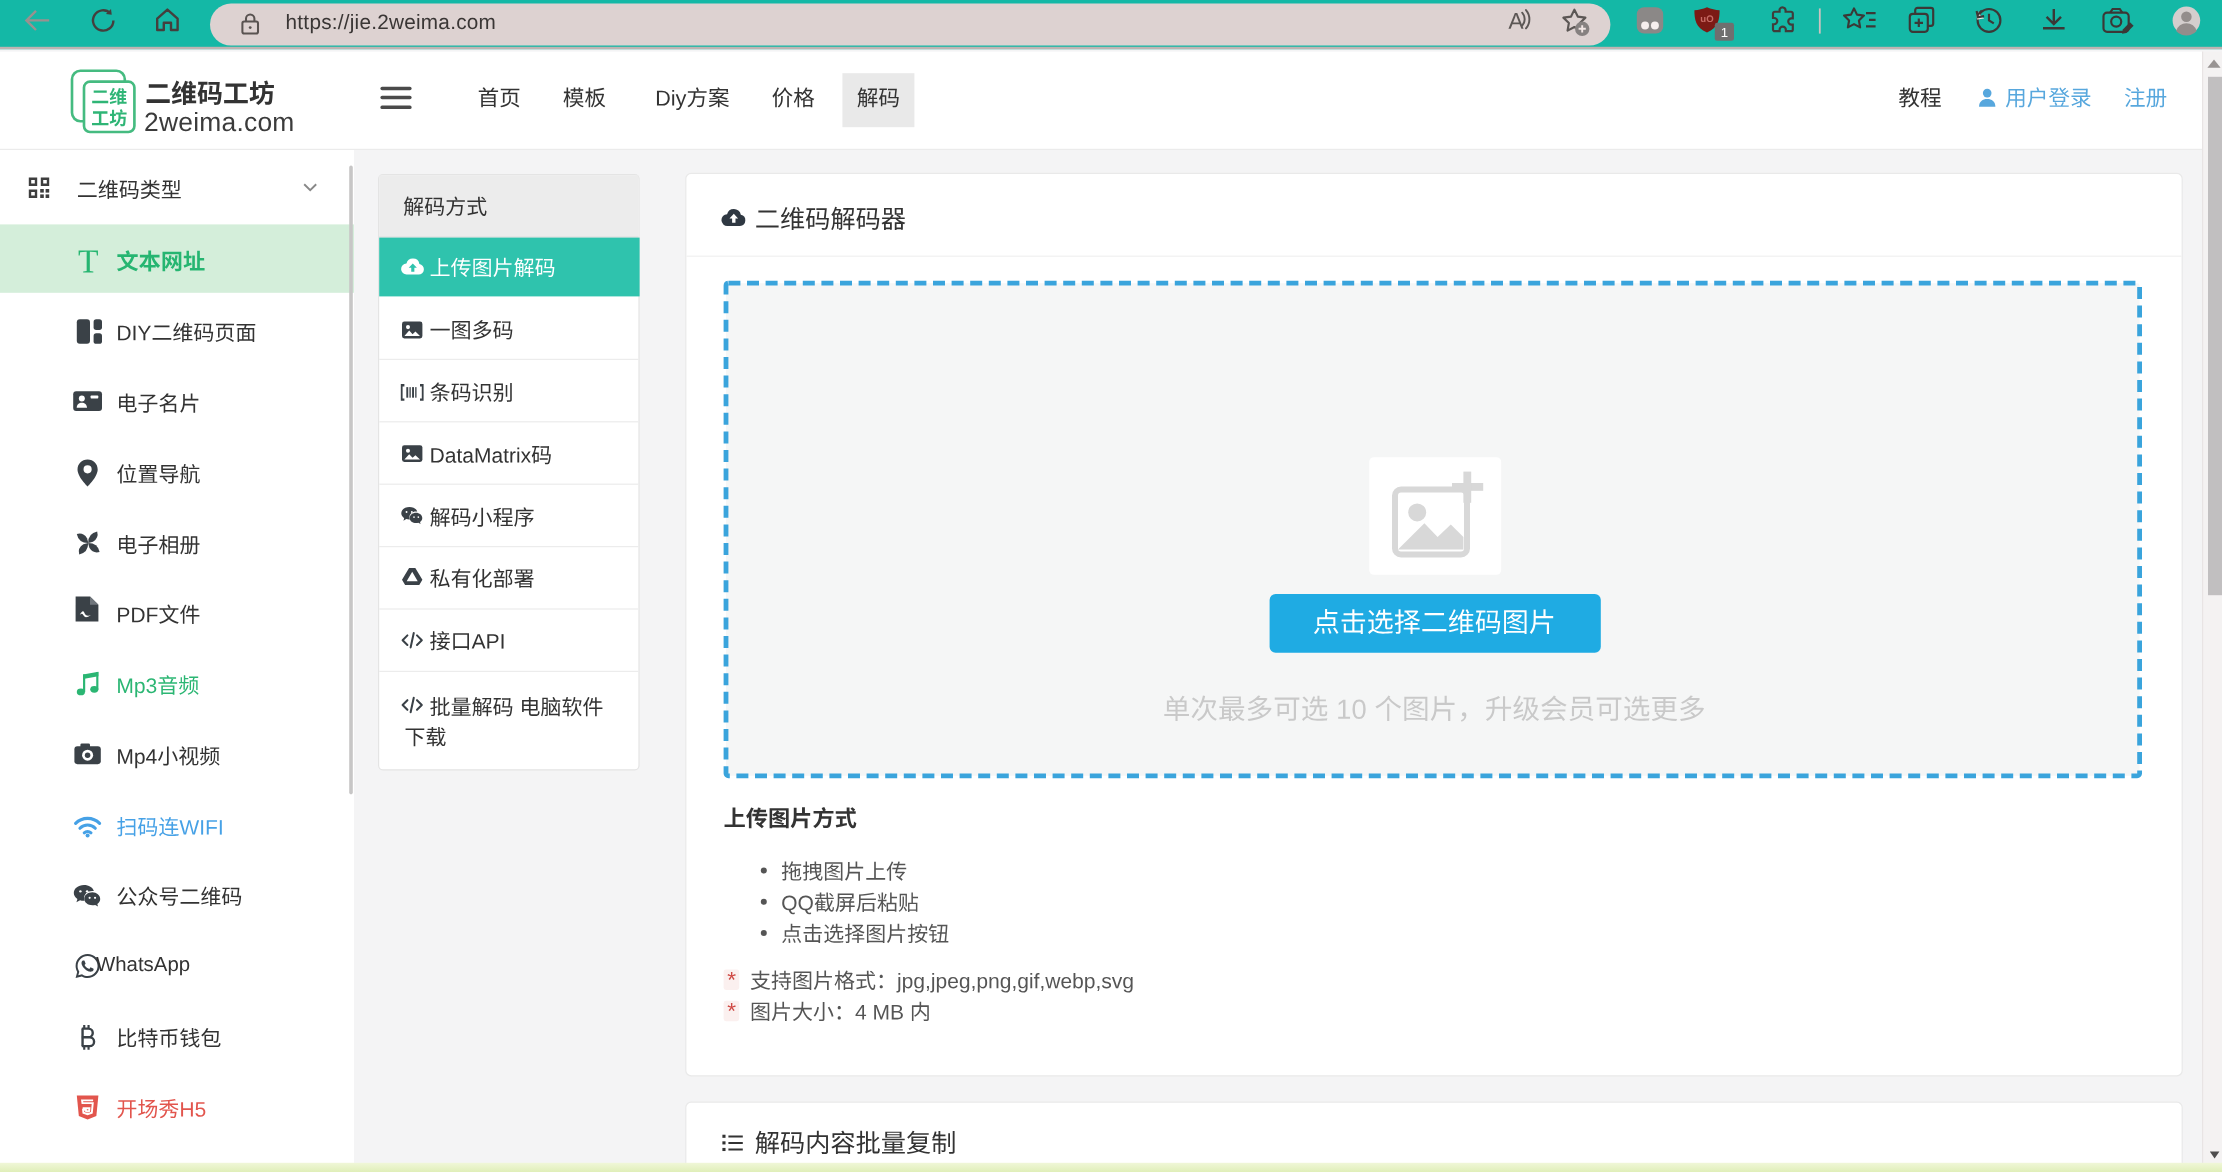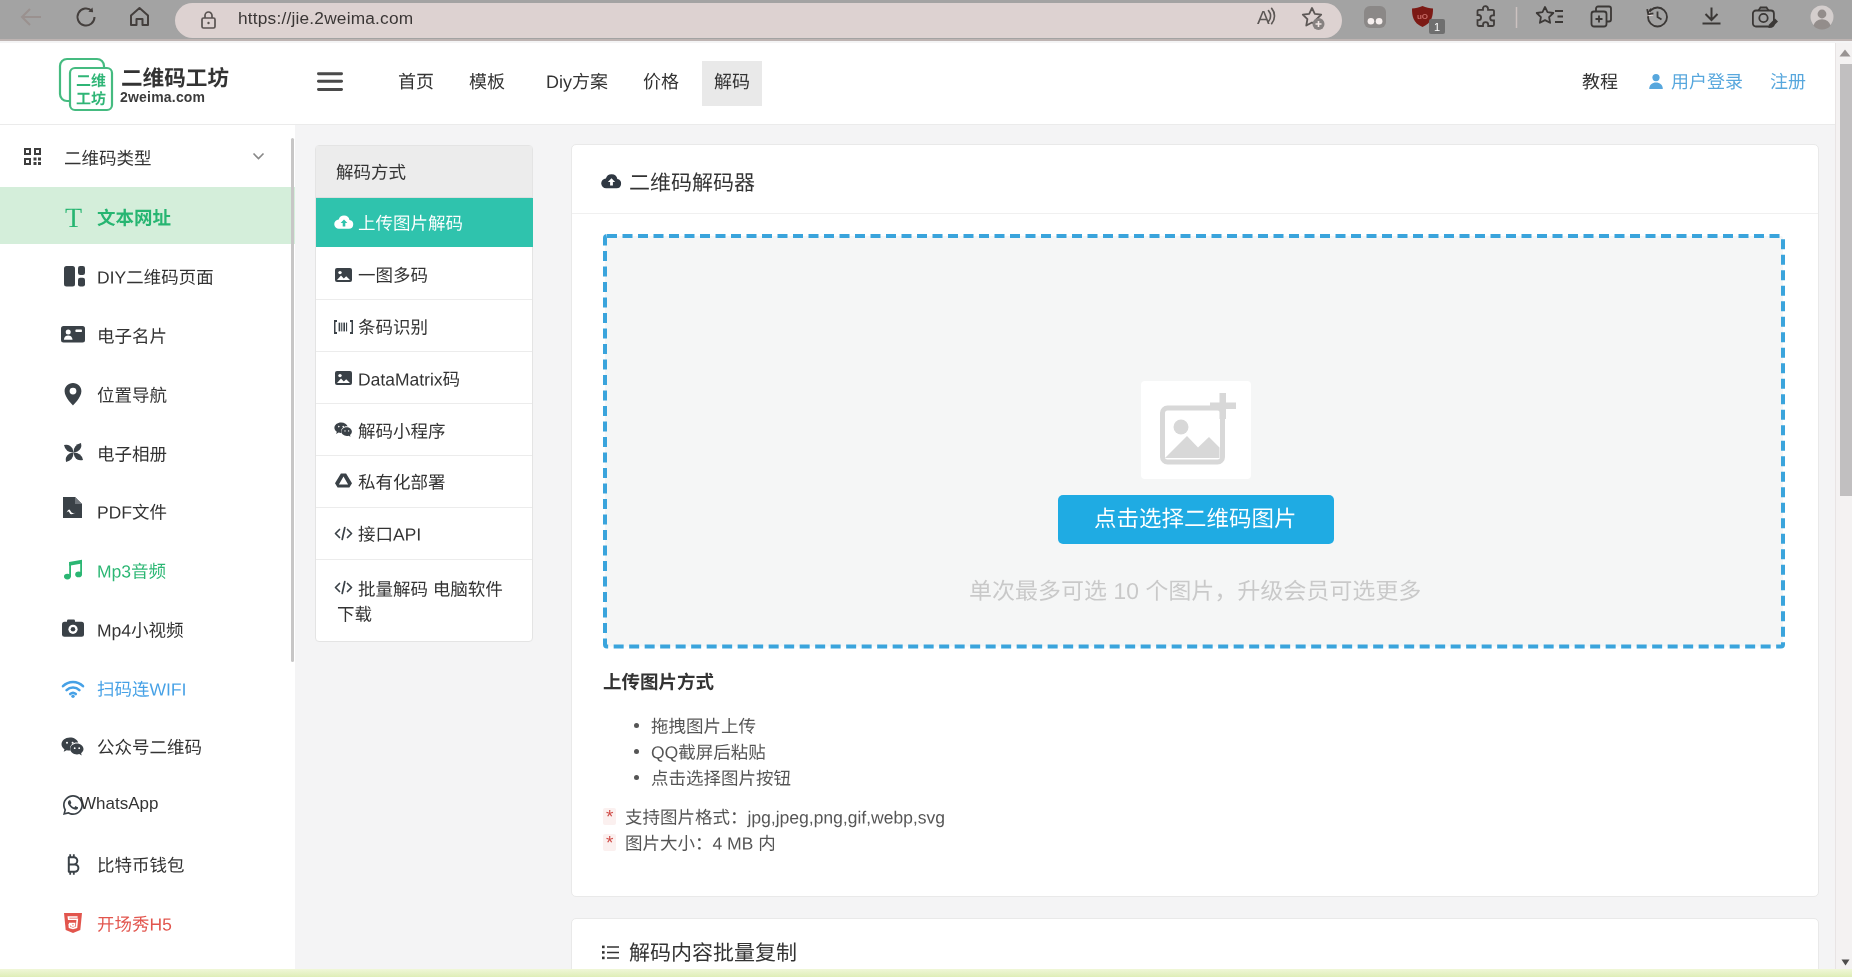--- a/index.html
+++ b/index.html
@@ -4,21 +4,21 @@
 <style>
   * { margin:0; padding:0; box-sizing:border-box; }
   html,body { width:1852px; height:977px; overflow:hidden; }
   body { font-family:"Liberation Sans", sans-serif; position:relative; background:#f4f4f5; }
   .abs { position:absolute; }
   .tx { position:absolute; overflow:visible; }
   .tx path, .tx use { fill:currentColor; }
   svg.ic { position:absolute; overflow:visible; }
 
   
-  #toolbar { left:0; top:0; width:1852px; height:41px; background:#a3a3a3; border-bottom:2px solid #beb4b2; }
+  #toolbar { left:0; top:0; width:1852px; height:41px; background:#14b8a6; border-bottom:2px solid #beb4b2; }
   #addrpill { position:absolute; left:175px; top:3px; width:1167px; height:35px; background:#ddd2d1; border-radius:17.5px; }
   #urltext { position:absolute; left:238px; top:7.5px; font-size:17.3px; color:#3a3635; letter-spacing:0.2px; }
 
   
   #siteheader { left:0; top:43px; width:1835px; height:82px; background:#fff; border-bottom:1px solid #ebebeb; }
   #navactive { position:absolute; left:702px; top:61px; width:60px; height:45px; background:#e9e9e9; }
 
   
   #sidebar { left:0; top:125px; width:295px; height:852px; background:#fff; }
   #sbactive { position:absolute; left:0; top:62px; width:295px; height:57px; background:#d4eeda; }
@@ -377,21 +377,21 @@
   <svg class="ic" style="left:3px;top:6px" width="12" height="8">
     <path d="M6 0.5 L11.5 7.5 H0.5 z" fill="#999493"></path>
   </svg>
   <svg class="ic" style="left:4.5px;top:916px" width="9" height="7">
     <path d="M4.5 6.5 L0.5 0.5 H8.5 z" fill="#4e4d4d"></path>
   </svg>
 </div>
 
 <div id="greenstrip" class="abs"></div>
 
-<div class="abs" style="left:120px;top:89px;font-size:14px;font-weight:bold;color:#3b3b3b;letter-spacing:0.2px">2weima.com</div>
+<div class="abs" style="left:120px;top:89px;font-size:22px;font-weight:normal;color:#3b3b3b;letter-spacing:0.2px">2weima.com</div>
 <div class="abs" style="left:80px;top:794px;font-size:17px;color:#333">WhatsApp</div>
 
 <div class="bullet" style="left:634px;top:723px"></div>
 <div class="bullet" style="left:634px;top:749px"></div>
 <div class="bullet" style="left:634px;top:775px"></div>
 
 <div class="ast" style="left:603px;top:808px"></div>
 <div class="ast" style="left:603px;top:834px"></div>
 
 <svg class="tx" style="left:120.5px;top:63.9px;color:#333" width="110.0" height="27.0" aria-hidden="true">

